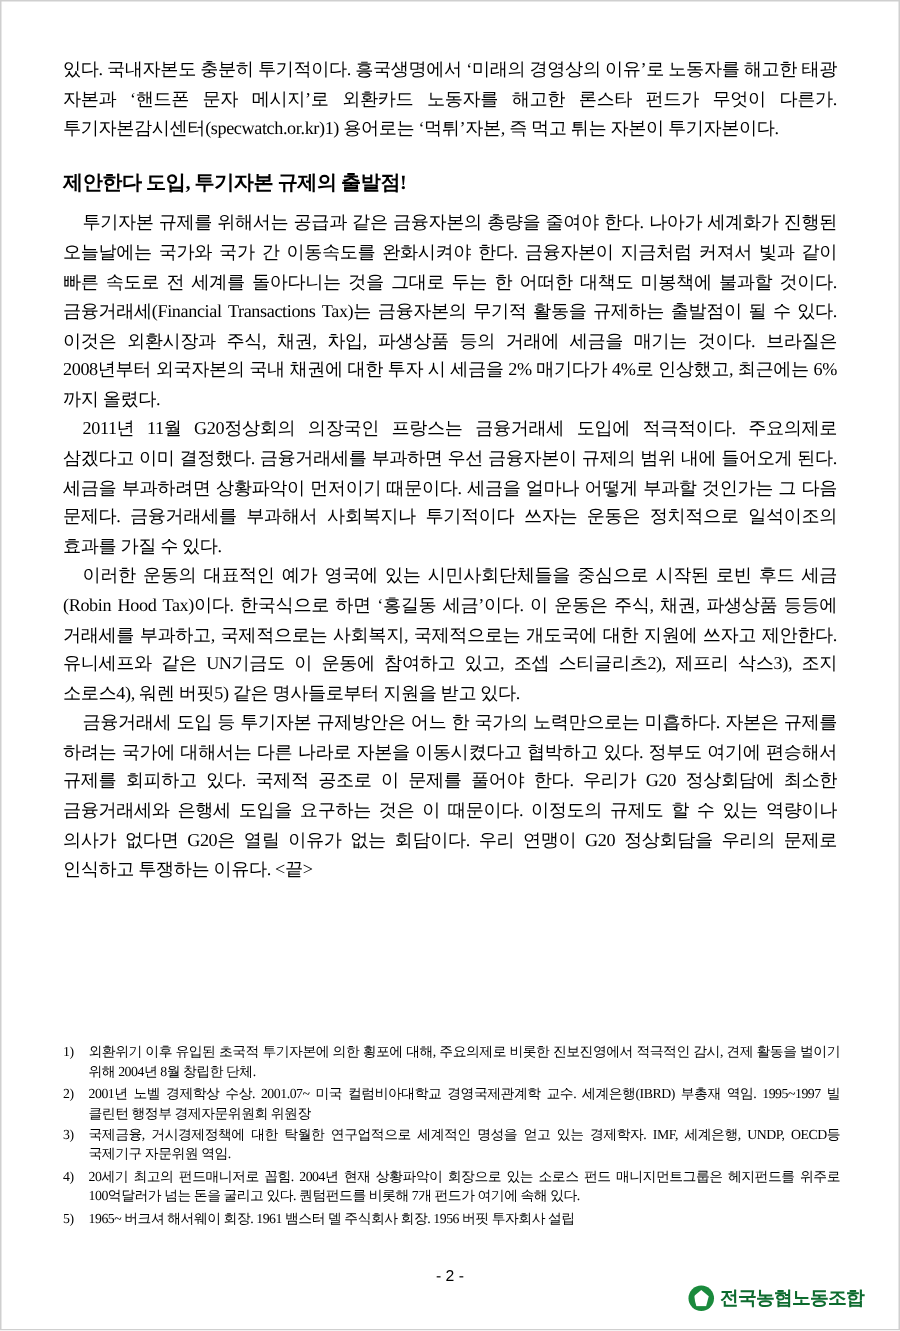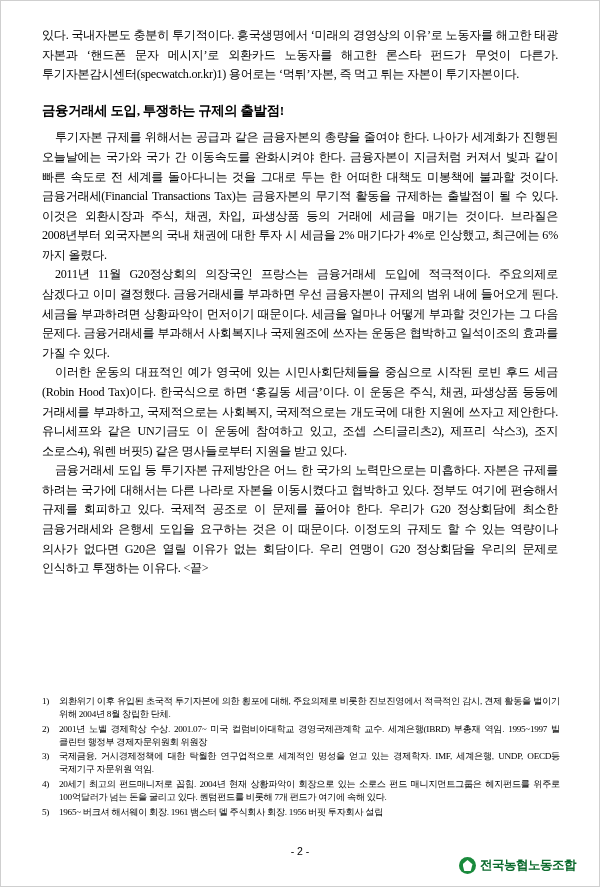--- a/index.html
+++ b/index.html
@@ -28,20 +28,21 @@
     text-align: justify;
     letter-spacing: -0.25px;
     word-break: keep-all;
   }
   .para {
     margin: 0 0 0 0;
     text-indent: 13px;
   }
   .para.noindent {
     text-indent: 0;
+    margin-top: 11px;
   }
   h2.section {
     font-size: 13.4px;
     font-weight: bold;
     margin: 15px 0 7px 0;
     letter-spacing: -0.3px;
     text-indent: 0;
     text-align: left;
   }
   .footnotes {
@@ -127,24 +128,24 @@
 <body>
 
 <div class="page">
 
   <div class="page-border"></div>
 
   <div class="body-text">
 
     <p class="para noindent">있다. 국내자본도 충분히 투기적이다. 흥국생명에서 ‘미래의 경영상의 이유’로 노동자를 해고한 태광 자본과 ‘핸드폰 문자 메시지’로 외환카드 노동자를 해고한 론스타 펀드가 무엇이 다른가. 투기자본감시센터(specwatch.or.kr)1) 용어로는 ‘먹튀’자본, 즉 먹고 튀는 자본이 투기자본이다.</p>
 
-    <h2 class="section">금융거래세 도입, 투쟁하는 규제의 출발점!</h2>
+    <h2 class="section">제안한다 도입, 투기자본 규제의 출발점!</h2>
 
     <p class="para">투기자본 규제를 위해서는 공급과 같은 금융자본의 총량을 줄여야 한다. 나아가 세계화가 진행된 오늘날에는 국가와 국가 간 이동속도를 완화시켜야 한다. 금융자본이 지금처럼 커져서 빛과 같이 빠른 속도로 전 세계를 돌아다니는 것을 그대로 두는 한 어떠한 대책도 미봉책에 불과할 것이다. 금융거래세(Financial Transactions Tax)는 금융자본의 무기적 활동을 규제하는 출발점이 될 수 있다. 이것은 외환시장과 주식, 채권, 차입, 파생상품 등의 거래에 세금을 매기는 것이다. 브라질은 2008년부터 외국자본의 국내 채권에 대한 투자 시 세금을 2% 매기다가 4%로 인상했고, 최근에는 6%까지 올렸다.</p>
-    <p class="para">2011년 11월 G20정상회의 의장국인 프랑스는 금융거래세 도입에 적극적이다. 주요의제로 삼겠다고 이미 결정했다. 금융거래세를 부과하면 우선 금융자본이 규제의 범위 내에 들어오게 된다. 세금을 부과하려면 상황파악이 먼저이기 때문이다. 세금을 얼마나 어떻게 부과할 것인가는 그 다음 문제다. 금융거래세를 부과해서 사회복지나 국제원조에 쓰자는 운동은 협박하고 일석이조의 효과를 가질 수 있다.</p>
+    <p class="para">2011년 11월 G20정상회의 의장국인 프랑스는 금융거래세 도입에 적극적이다. 주요의제로 삼겠다고 이미 결정했다. 금융거래세를 부과하면 우선 금융자본이 규제의 범위 내에 들어오게 된다. 세금을 부과하려면 상황파악이 먼저이기 때문이다. 세금을 얼마나 어떻게 부과할 것인가는 그 다음 문제다. 금융거래세를 부과해서 사회복지나 투기적이다 쓰자는 운동은 정치적으로 일석이조의 효과를 가질 수 있다.</p>
     <p class="para">이러한 운동의 대표적인 예가 영국에 있는 시민사회단체들을 중심으로 시작된 로빈 후드 세금(Robin Hood Tax)이다. 한국식으로 하면 ‘홍길동 세금’이다. 이 운동은 주식, 채권, 파생상품 등등에 거래세를 부과하고, 국제적으로는 사회복지, 국제적으로는 개도국에 대한 지원에 쓰자고 제안한다. 유니세프와 같은 UN기금도 이 운동에 참여하고 있고, 조셉 스티글리츠2), 제프리 삭스3), 조지 소로스4), 워렌 버핏5) 같은 명사들로부터 지원을 받고 있다.</p>
 
 
     <p class="para">금융거래세 도입 등 투기자본 규제방안은 어느 한 국가의 노력만으로는 미흡하다. 자본은 규제를 하려는 국가에 대해서는 다른 나라로 자본을 이동시켰다고 협박하고 있다. 정부도 여기에 편승해서 규제를 회피하고 있다. 국제적 공조로 이 문제를 풀어야 한다. 우리가 G20 정상회담에 최소한 금융거래세와 은행세 도입을 요구하는 것은 이 때문이다. 이정도의 규제도 할 수 있는 역량이나 의사가 없다면 G20은 열릴 이유가 없는 회담이다. 우리 연맹이 G20 정상회담을 우리의 문제로 인식하고 투쟁하는 이유다. &lt;끝&gt;</p>
 
   </div>
 
   <div class="footnotes">
     <div class="fn">
       <span class="fn-num">1)</span>

